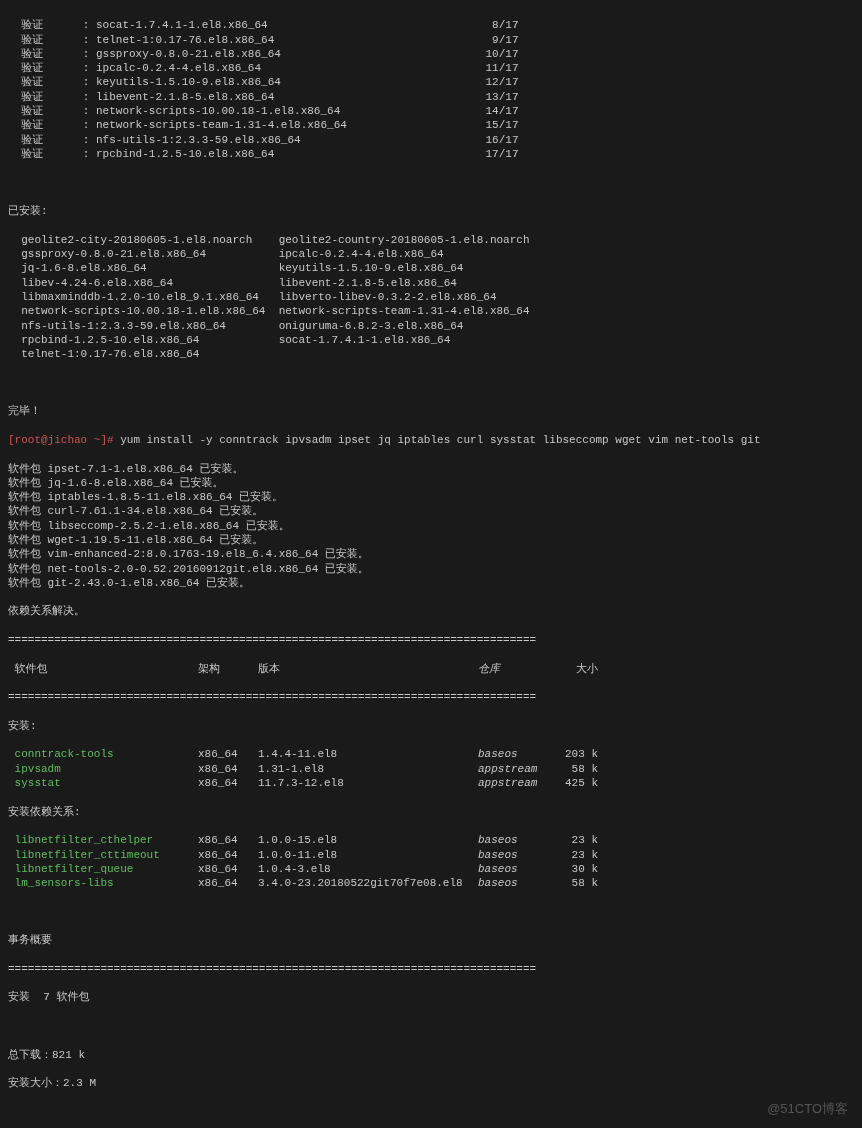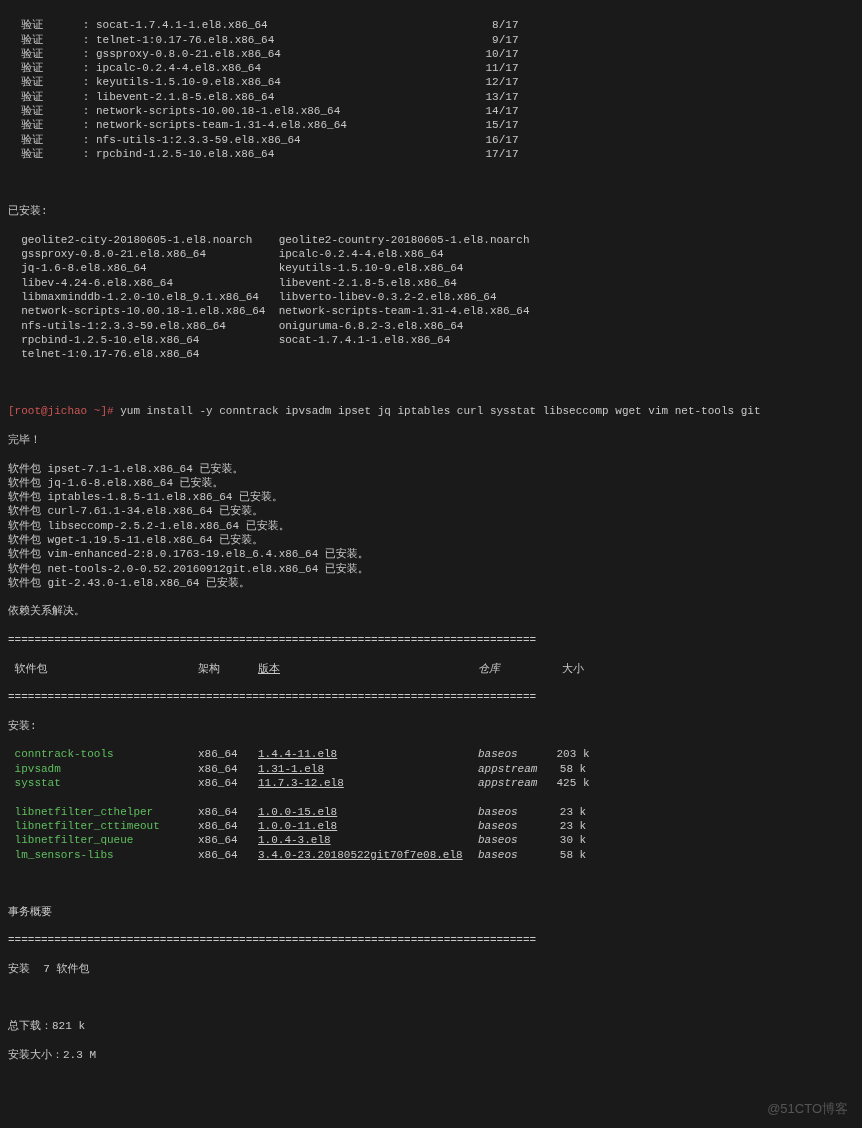--- a/index.html
+++ b/index.html
@@ -2,43 +2,44 @@
 <html><head>
 <meta charset="utf-8">
 <style>
   html,body{margin:0;padding:0;background:#1a1a1a;color:#c8c8c8;font-family:"Courier New",monospace;font-size:11px;line-height:1.3;width:862px;height:1128px;overflow:hidden;}
   .terminal{padding:4px 8px;white-space:pre;}
   .green{color:#5fbf5f;}
   .red{color:#cc5555;}
   .row{display:flex;}
   .c1{width:190px;}
   .c2{width:60px;}
-  .c3{width:220px;text-decoration:underline;}
+  .c3{width:220px;}
   .c4{width:70px;font-style:italic;}
-  .c5{width:50px;text-align:center;}
+  .c5{width:50px;text-align:right;}
   .watermark{position:absolute;right:14px;bottom:10px;color:#555;font-size:13px;font-family:sans-serif;margin-top:39px;}
 </style>
 </head>
 <body>
 
 <div class="terminal">
 <div id="verify-block"><div>  验证      : socat-1.7.4.1-1.el8.x86_64                                  8/17</div><div>  验证      : telnet-1:0.17-76.el8.x86_64                                 9/17</div><div>  验证      : gssproxy-0.8.0-21.el8.x86_64                               10/17</div><div>  验证      : ipcalc-0.2.4-4.el8.x86_64                                  11/17</div><div>  验证      : keyutils-1.5.10-9.el8.x86_64                               12/17</div><div>  验证      : libevent-2.1.8-5.el8.x86_64                                13/17</div><div>  验证      : network-scripts-10.00.18-1.el8.x86_64                      14/17</div><div>  验证      : network-scripts-team-1.31-4.el8.x86_64                     15/17</div><div>  验证      : nfs-utils-1:2.3.3-59.el8.x86_64                            16/17</div><div>  验证      : rpcbind-1.2.5-10.el8.x86_64                                17/17</div></div>
 <br>
 <div>已安装:</div>
 <div id="installed1"><div>  geolite2-city-20180605-1.el8.noarch    geolite2-country-20180605-1.el8.noarch</div><div>  gssproxy-0.8.0-21.el8.x86_64           ipcalc-0.2.4-4.el8.x86_64</div><div>  jq-1.6-8.el8.x86_64                    keyutils-1.5.10-9.el8.x86_64</div><div>  libev-4.24-6.el8.x86_64                libevent-2.1.8-5.el8.x86_64</div><div>  libmaxminddb-1.2.0-10.el8_9.1.x86_64   libverto-libev-0.3.2-2.el8.x86_64</div><div>  network-scripts-10.00.18-1.el8.x86_64  network-scripts-team-1.31-4.el8.x86_64</div><div>  nfs-utils-1:2.3.3-59.el8.x86_64        oniguruma-6.8.2-3.el8.x86_64</div><div>  rpcbind-1.2.5-10.el8.x86_64            socat-1.7.4.1-1.el8.x86_64</div><div>  telnet-1:0.17-76.el8.x86_64</div></div>
 <br>
+<div>完毕！</div>
 <div><span class="red">[root@jichao ~]# </span><span>yum install -y conntrack ipvsadm ipset jq iptables curl sysstat libseccomp wget vim net-tools git</span></div>
-<div>完毕！</div>
 <div id="already"><div>软件包 ipset-7.1-1.el8.x86_64 已安装。</div><div>软件包 jq-1.6-8.el8.x86_64 已安装。</div><div>软件包 iptables-1.8.5-11.el8.x86_64 已安装。</div><div>软件包 curl-7.61.1-34.el8.x86_64 已安装。</div><div>软件包 libseccomp-2.5.2-1.el8.x86_64 已安装。</div><div>软件包 wget-1.19.5-11.el8.x86_64 已安装。</div><div>软件包 vim-enhanced-2:8.0.1763-19.el8_6.4.x86_64 已安装。</div><div>软件包 net-tools-2.0-0.52.20160912git.el8.x86_64 已安装。</div><div>软件包 git-2.43.0-1.el8.x86_64 已安装。</div></div>
 <div>依赖关系解决。</div>
 <div>================================================================================</div>
 <div class="row"><span class="c1"> 软件包</span><span class="c2">架构</span><span class="c3">版本</span><span class="c4">仓库</span><span class="c5">大小</span></div>
 <div>================================================================================</div>
 <div>安装:</div>
 <div id="install-rows"><div class="row"><span class="c1 green"> conntrack-tools</span><span class="c2">x86_64</span><span class="c3">1.4.4-11.el8</span><span class="c4">baseos</span><span class="c5">203 k</span></div><div class="row"><span class="c1 green"> ipvsadm</span><span class="c2">x86_64</span><span class="c3">1.31-1.el8</span><span class="c4">appstream</span><span class="c5">58 k</span></div><div class="row"><span class="c1 green"> sysstat</span><span class="c2">x86_64</span><span class="c3">11.7.3-12.el8</span><span class="c4">appstream</span><span class="c5">425 k</span></div></div>
+<div>安装依赖关系:</div>
 <div id="dep-rows"><div class="row"><span class="c1 green"> libnetfilter_cthelper</span><span class="c2">x86_64</span><span class="c3">1.0.0-15.el8</span><span class="c4">baseos</span><span class="c5">23 k</span></div><div class="row"><span class="c1 green"> libnetfilter_cttimeout</span><span class="c2">x86_64</span><span class="c3">1.0.0-11.el8</span><span class="c4">baseos</span><span class="c5">23 k</span></div><div class="row"><span class="c1 green"> libnetfilter_queue</span><span class="c2">x86_64</span><span class="c3">1.0.4-3.el8</span><span class="c4">baseos</span><span class="c5">30 k</span></div><div class="row"><span class="c1 green"> lm_sensors-libs</span><span class="c2">x86_64</span><span class="c3">3.4.0-23.20180522git70f7e08.el8</span><span class="c4">baseos</span><span class="c5">58 k</span></div></div>
 <br>
 <div>事务概要</div>
 <div>================================================================================</div>
 <div>安装  7 软件包</div>
 <br>
 <div>总下载：821 k</div>
 <div>安装大小：2.3 M</div>
 
 

